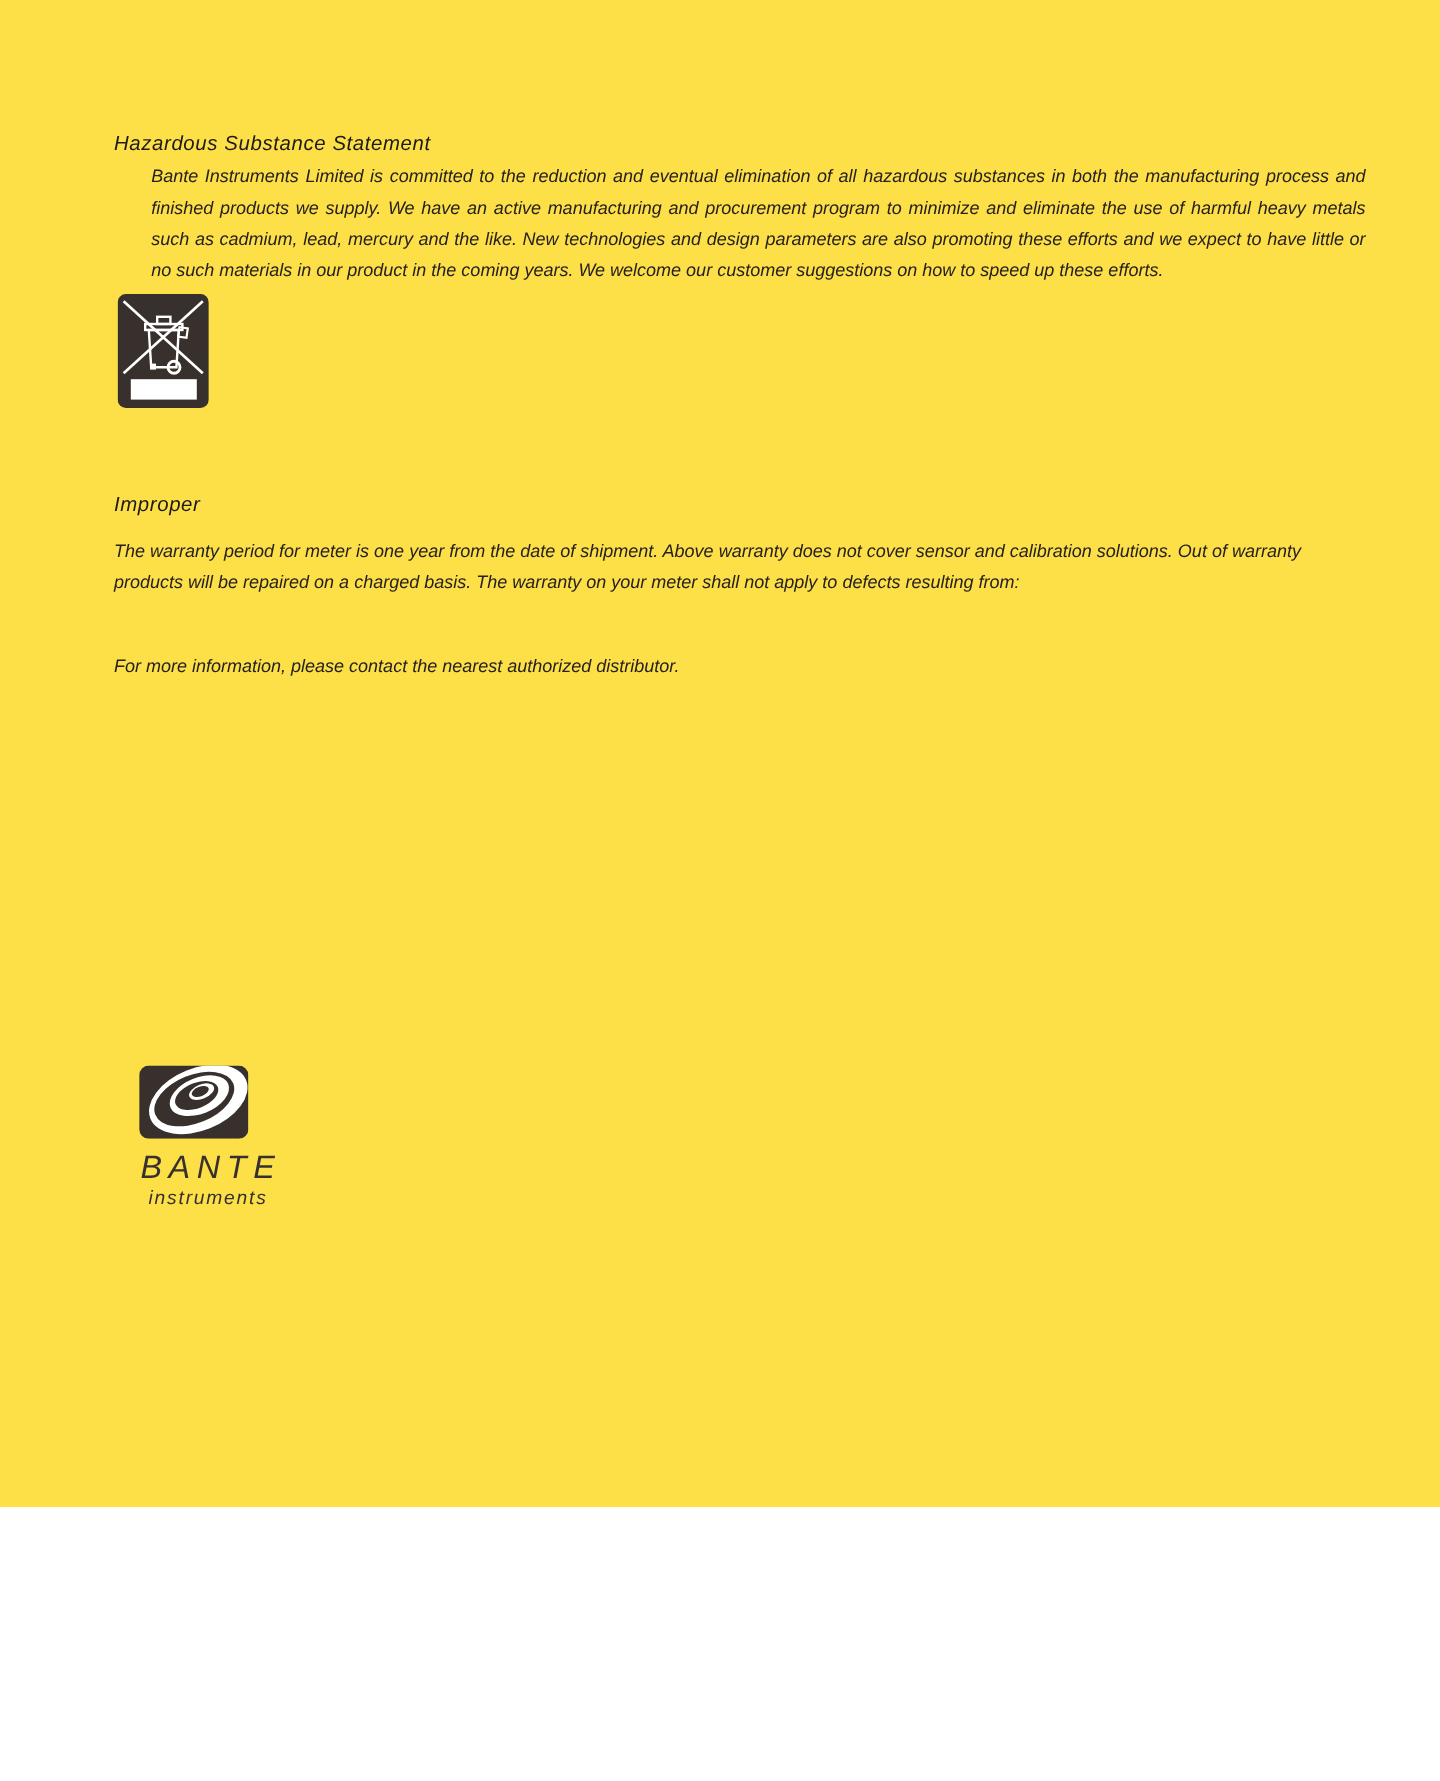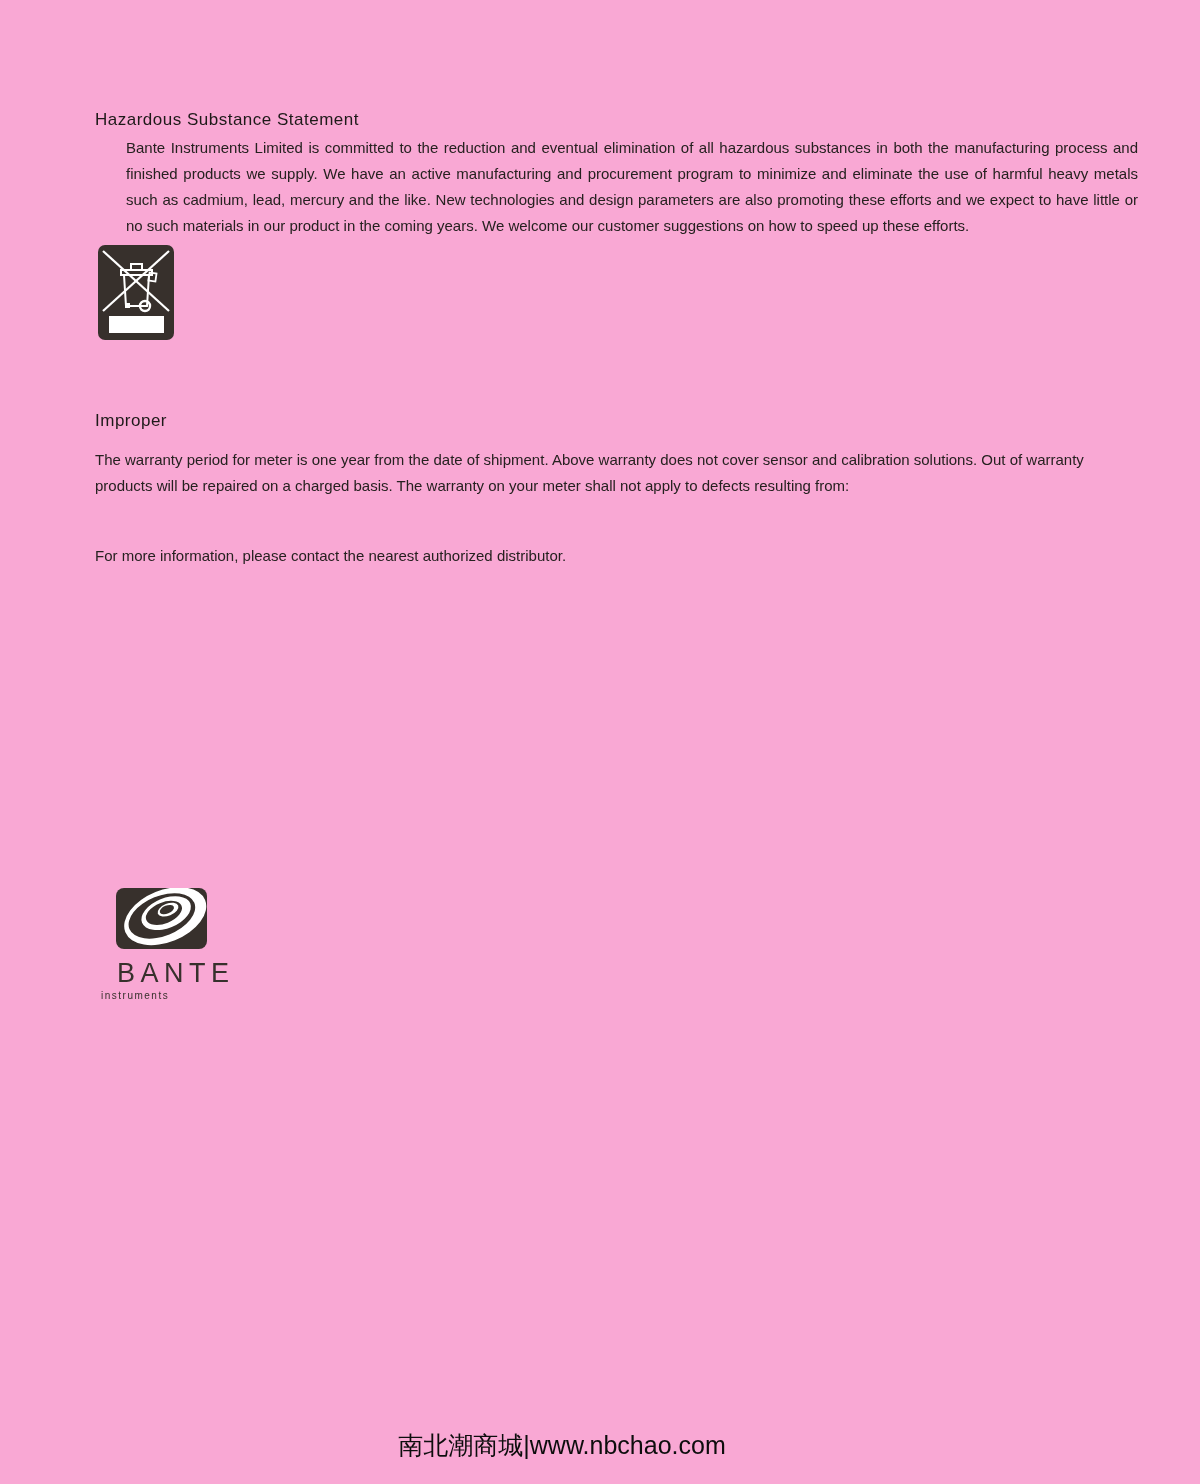--- a/index.html
+++ b/index.html
@@ -4,23 +4,24 @@
 <style>
   html, body {
     margin: 0;
     padding: 0;
     background: #ffffff;
     font-family: "Liberation Sans", sans-serif;
   }
   .page {
     position: relative;
     width: 1200px;
-    height: 1484px;
-    background: #f9a8d4;
+    height: 1256px;
+    background: #fde047;
     overflow: hidden;
+    font-style: italic;
   }
   .section-heading {
     position: absolute;
     left: 95px;
     font-size: 17px;
     font-weight: 400;
     letter-spacing: 0.5px;
     color: #1e1a19;
     white-space: nowrap;
   }
@@ -87,21 +88,22 @@
     font-size: 27px;
     font-weight: 400;
     letter-spacing: 5.5px;
     color: #37302c;
     white-space: nowrap;
     margin-left: 16px;
   }
   .logo-subtitle {
     margin-top: 1px;
     width: 122px;
-    font-size: 10px;
+    text-align: right;
+    font-size: 16px;
     letter-spacing: 1.5px;
     color: #37302c;
   }
   .watermark-footer {
     position: absolute;
     left: 562px;
     top: 1429px;
     transform: translateX(-50%);
     font-size: 25px;
     color: #0d0d0d;

